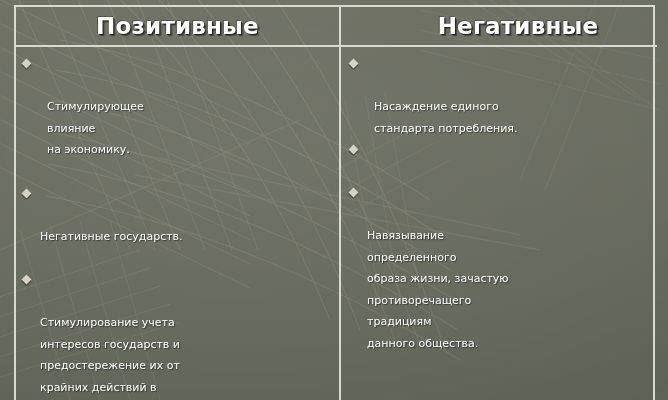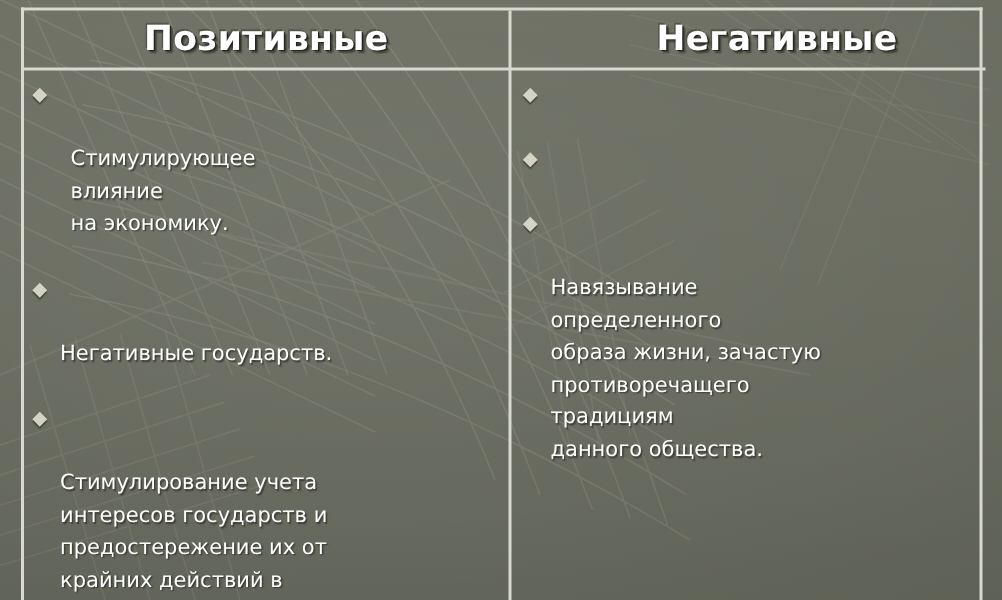--- a/index.html
+++ b/index.html
@@ -127,21 +127,21 @@
 
   ul.items {
     list-style: none;
     margin: 0;
     padding: 0;
   }
   ul.items li {
     position: relative;
     padding-left: 19px;
     color: #ffffff;
-    font-size: 14px;
+    font-size: 11px;
     line-height: 21.5px;
     text-shadow: 1px 1px 1px rgba(30,32,26,0.65);
     white-space: pre-line;
   }
   .col-left ul.items li  { margin-bottom: 22px; }
   .col-right ul.items li { margin-bottom: 0px; }
 
   
   ul.items li .bullet {
     position: absolute;
@@ -279,20 +279,22 @@
 политике.</span>
           </li>
 
         </ul>
       </div>
 
       <div class="col col-right right">
         <ul class="items">
           <li class="lead">
             <span class="bullet"></span>
+            <span>Насаждение единого
+стандарта потребления.</span>
           </li>
           <li>
             <span class="bullet"></span>
           </li>
           <li>
             <span class="bullet"></span>
             <span>Навязывание
 определенного
 образа жизни, зачастую
 противоречащего

